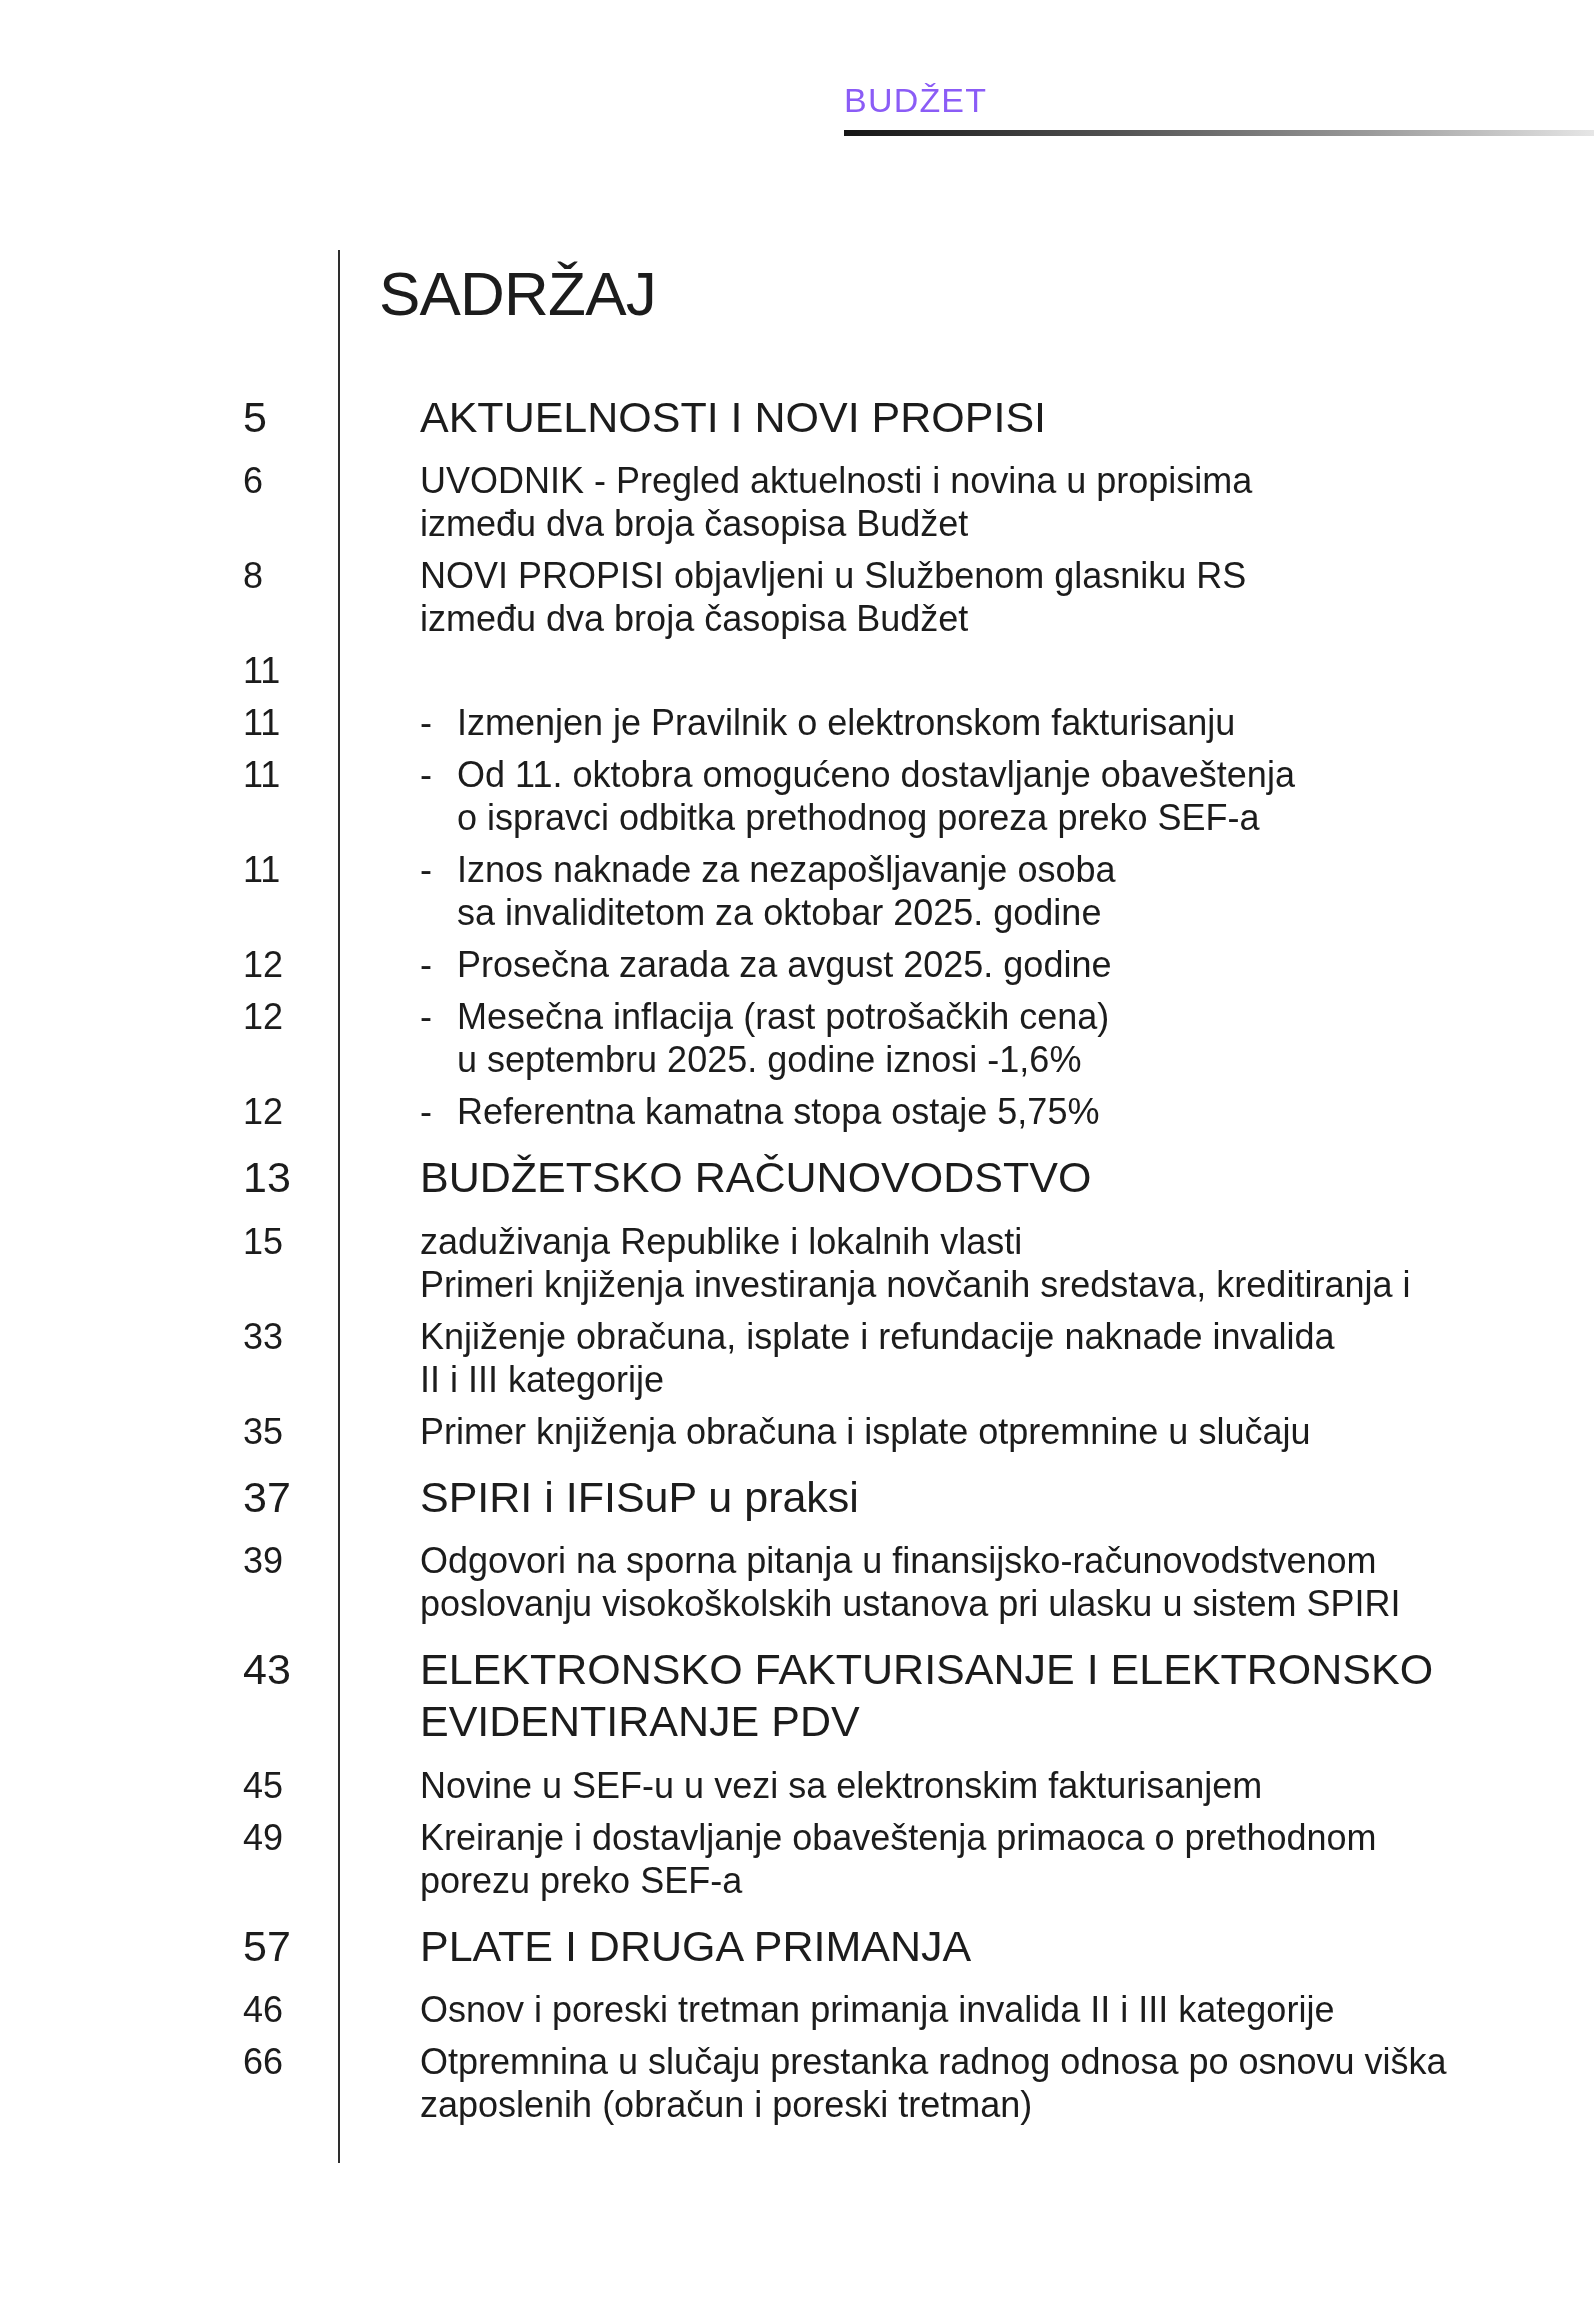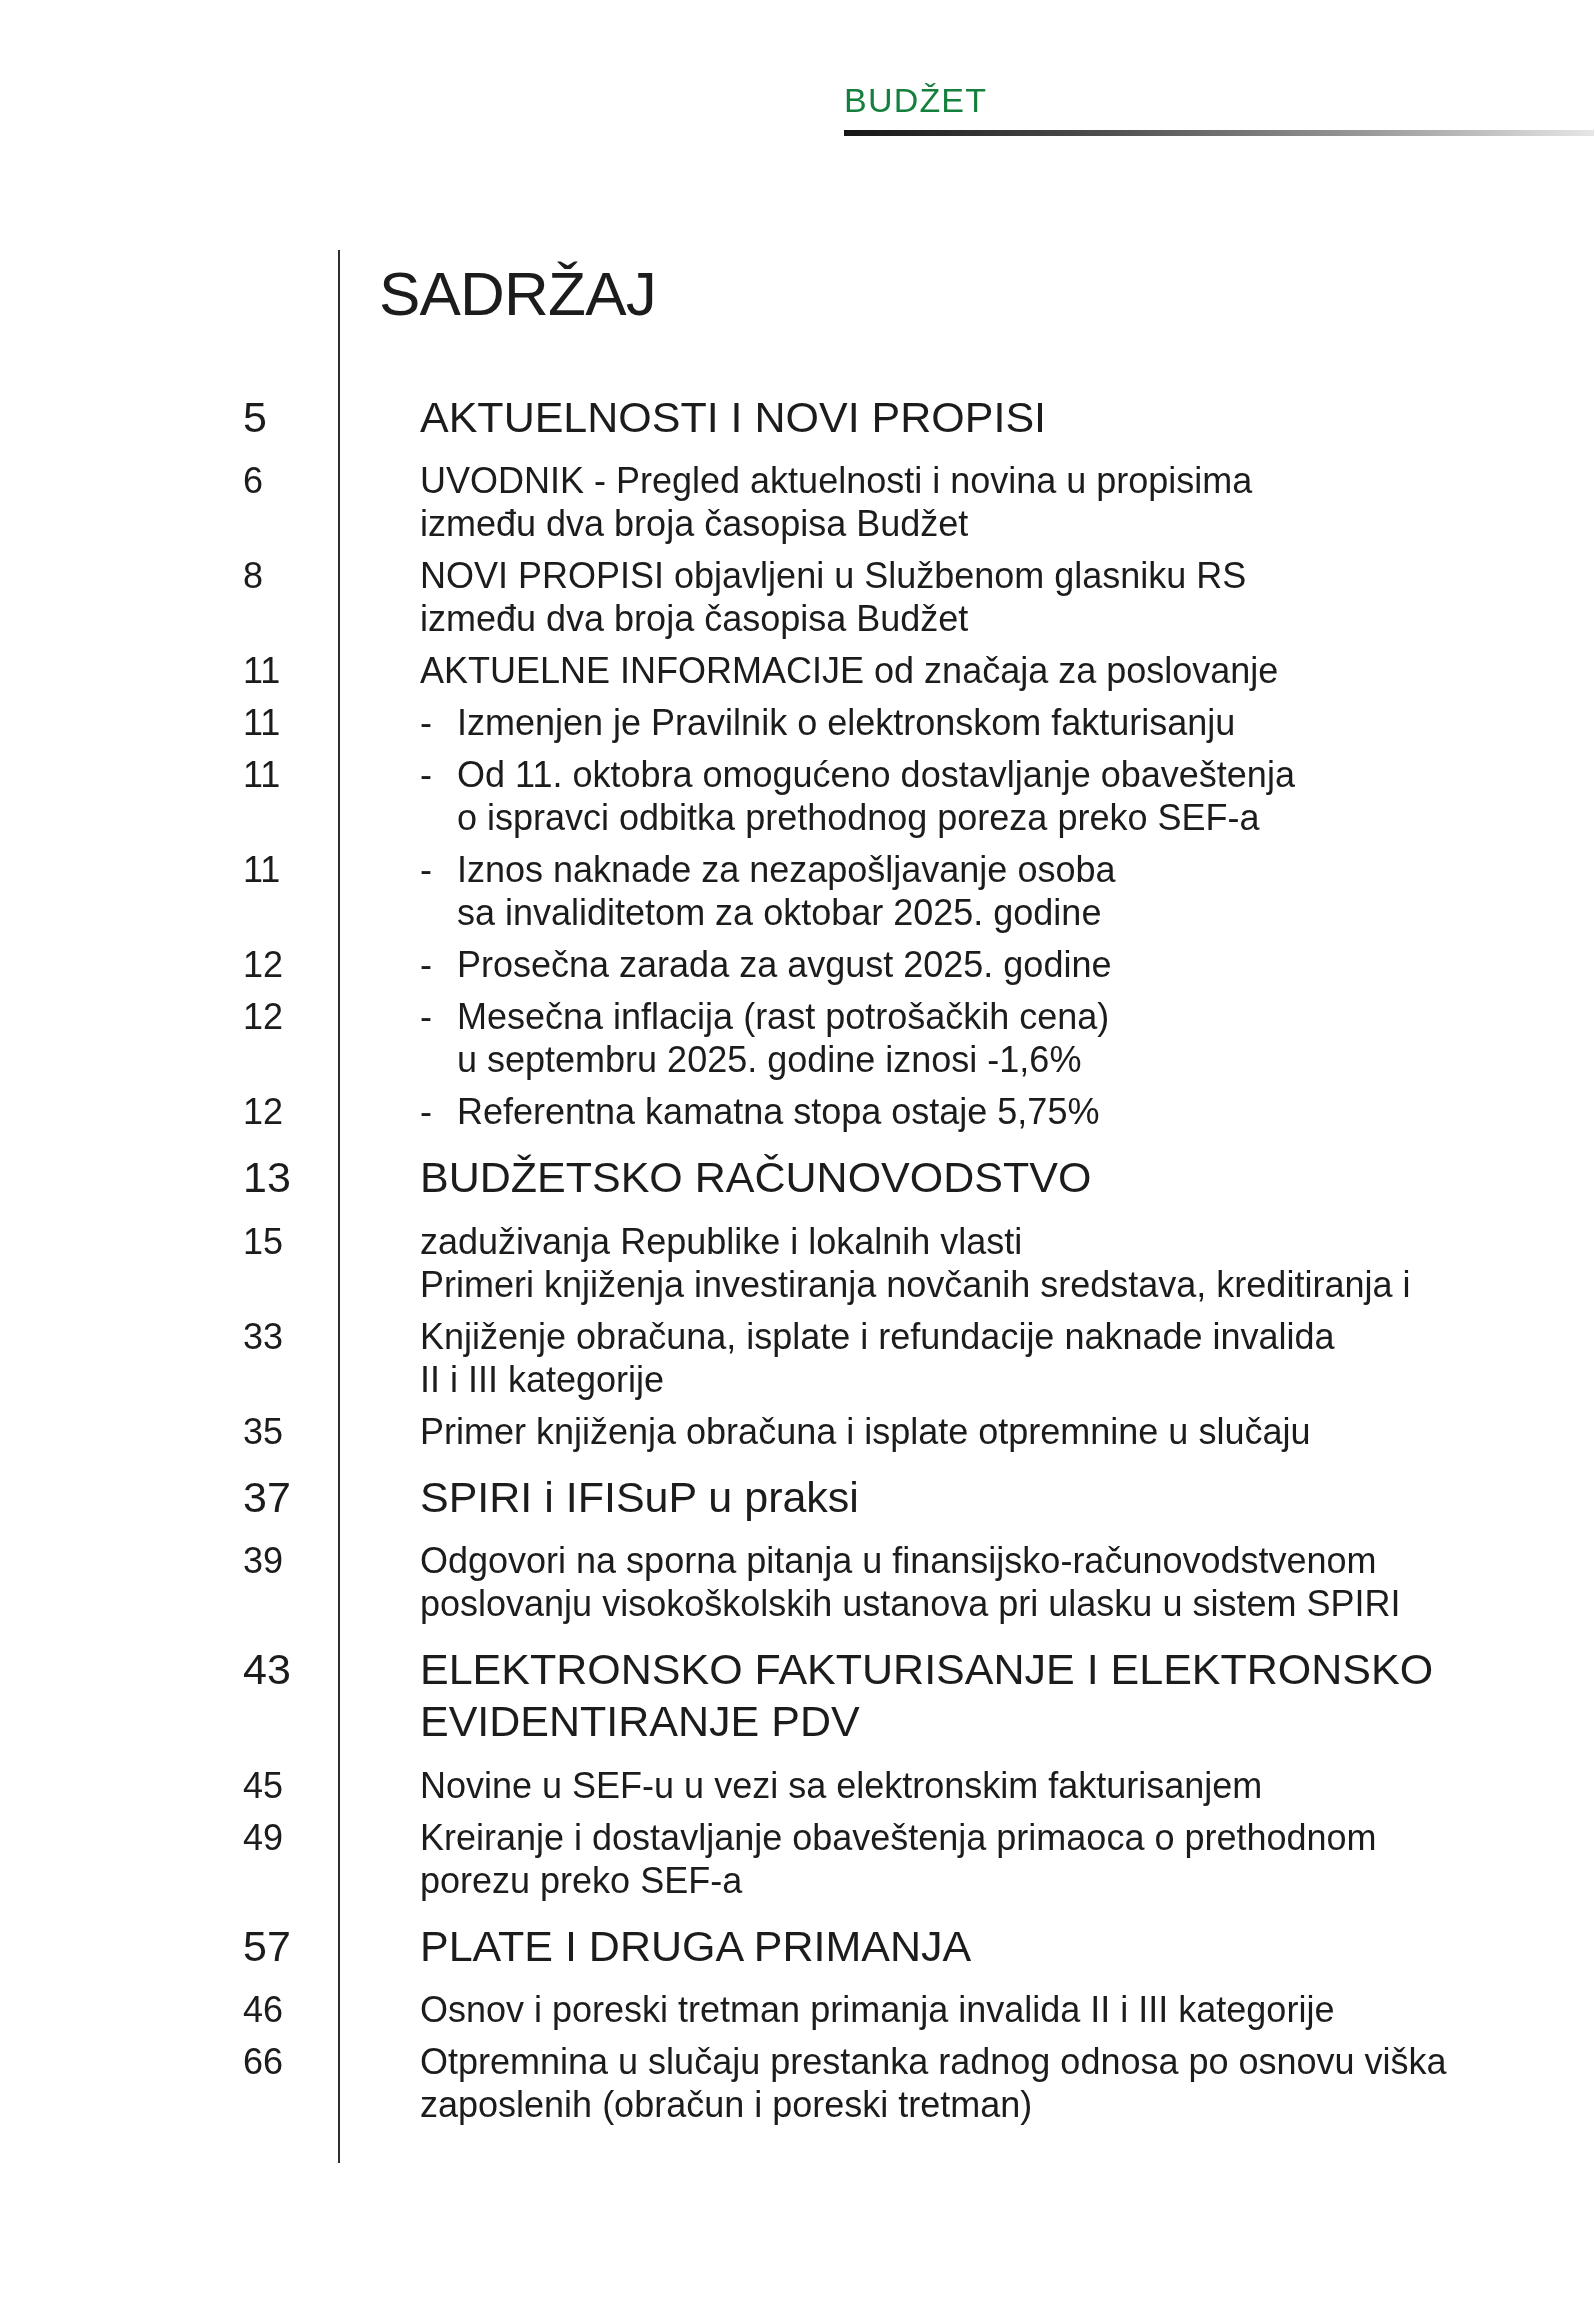--- a/index.html
+++ b/index.html
@@ -10,21 +10,21 @@
     color:#1c1c1c;
     position:relative;
     overflow:hidden;
   }
 
   
   .masthead {
     position:absolute; left:844px; top:82px;
     font-size:34px; line-height:36px;
     letter-spacing:1.2px;
-    color:#15803d;
+    color:#8b5cf6;
     font-weight:400;
   }
   .masthead-rule {
     position:absolute; left:844px; right:0; top:130px; height:5.7px;
     background:linear-gradient(90deg, #161616 0%, #4f4f4f 35%, #9a9a9a 70%, #e6e6e6 100%);
   }
 
   
   .toc {
     position:absolute; left:243px; top:245px; width:1243px;
@@ -86,25 +86,20 @@
     <div class="num">8</div>
     <div class="titlecell">
       <div class="lines">
             <div class="line">NOVI PROPISI objavljeni u Službenom glasniku RS</div>
             <div class="line">između dva broja časopisa Budžet</div>
           </div>
     </div>
   </div>
       <div class="toc-row subsection">
     <div class="num">11</div>
-    <div class="titlecell">
-      <div class="lines">
-            <div class="line">AKTUELNE INFORMACIJE od značaja za poslovanje</div>
-          </div>
-    </div>
   </div>
       <div class="toc-row dash-item">
     <div class="num">11</div>
     <div class="titlecell">
           <span class="dash">-</span>
       <div class="lines">
             <div class="line">Izmenjen je Pravilnik o elektronskom fakturisanju</div>
           </div>
     </div>
   </div>

